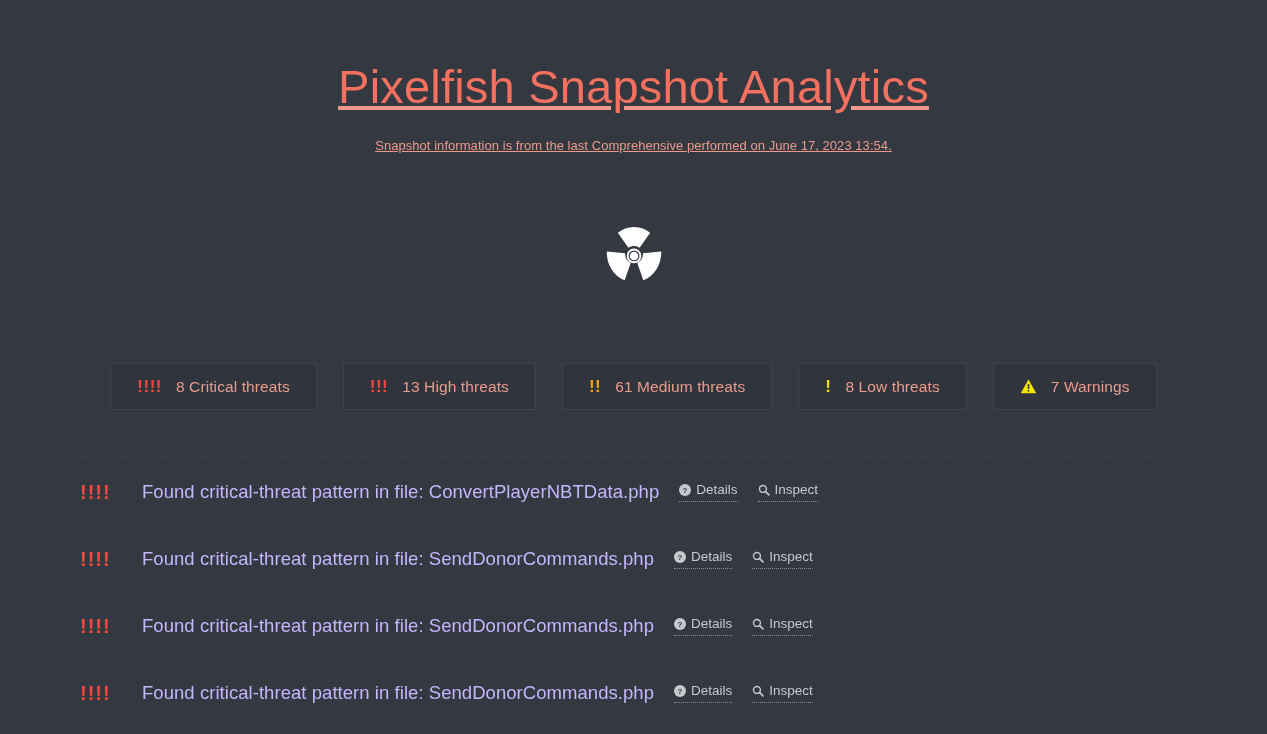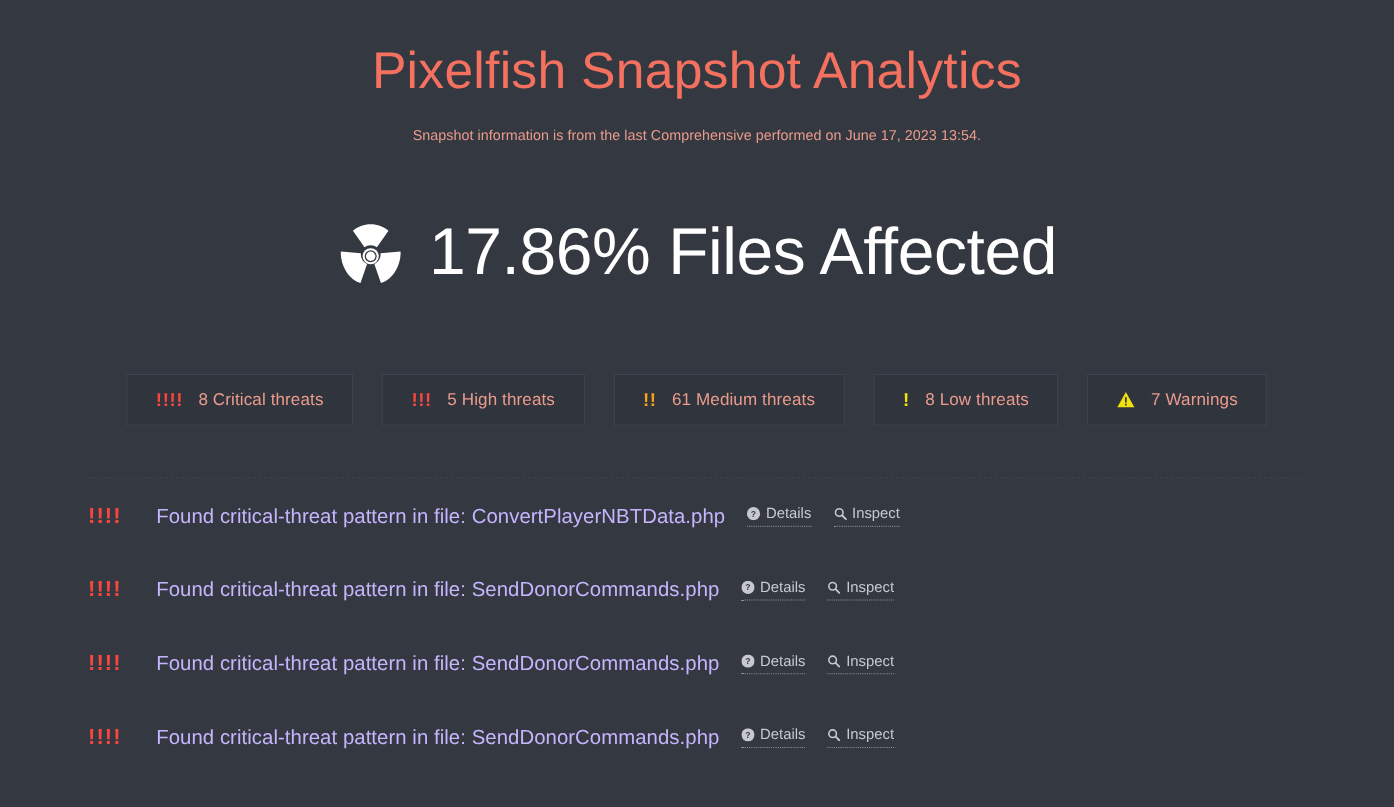--- a/index.html
+++ b/index.html
@@ -18,22 +18,23 @@
   }
 
   .page {
     width: 1267px;
     height: 734px;
     position: relative;
   }
 
   
   .header {
-    padding-top: 36px;
+    padding-top: 59px;
     text-align: center;
+    text-decoration: underline;
   }
 
   .page-title {
     font-size: 47px;
     font-weight: 400;
     letter-spacing: 0.2px;
     color: #f4705f;
     line-height: 1.18;
   }
 
@@ -193,33 +194,32 @@
     <svg class="hero-icon" viewBox="0 0 64 64" aria-hidden="true">
       <g fill="#ffffff">
         <path d="M32 4 C25.5 4 19.7 6.3 15.3 10.1 L26.2 25.6 C27.8 24.4 29.8 23.7 32 23.7 C34.2 23.7 36.2 24.4 37.8 25.6 L48.7 10.1 C44.3 6.3 38.5 4 32 4 Z"></path>
         <path d="M4.6 51.6 C7.9 57.3 12.8 61.3 18.4 63.2 L24.6 45.2 C22.8 44.4 21.2 43.1 20.1 41.2 C19 39.3 18.6 37.3 18.8 35.3 L0 33.5 C-0.4 39.4 1.3 45.9 4.6 51.6 Z" transform="translate(4,-4)"></path>
         <path d="M59.4 51.6 C56.1 57.3 51.2 61.3 45.6 63.2 L39.4 45.2 C41.2 44.4 42.8 43.1 43.9 41.2 C45 39.3 45.4 37.3 45.2 35.3 L64 33.5 C64.4 39.4 62.7 45.9 59.4 51.6 Z" transform="translate(-4,-4)"></path>
       </g>
       <circle cx="32" cy="34" r="7.6" fill="#ffffff"></circle>
       <circle cx="32" cy="34" r="5.6" fill="#343841"></circle>
       <circle cx="32" cy="34" r="4.4" fill="#ffffff"></circle>
     </svg>
-    <div class="hero-text">17.86% Files Affected</div>
   </div>
 
   <div class="badge-row">
 
     <div class="badge">
       <span class="bangs critical">!!!!</span>
       <span class="badge-label">8 Critical threats</span>
     </div>
 
     <div class="badge">
       <span class="bangs high">!!!</span>
-      <span class="badge-label">5 High threats</span>
+      <span class="badge-label">13 High threats</span>
     </div>
 
     <div class="badge">
       <span class="bangs medium">!!</span>
       <span class="badge-label">61 Medium threats</span>
     </div>
 
     <div class="badge">
       <span class="bangs low">!</span>
       <span class="badge-label">8 Low threats</span>

